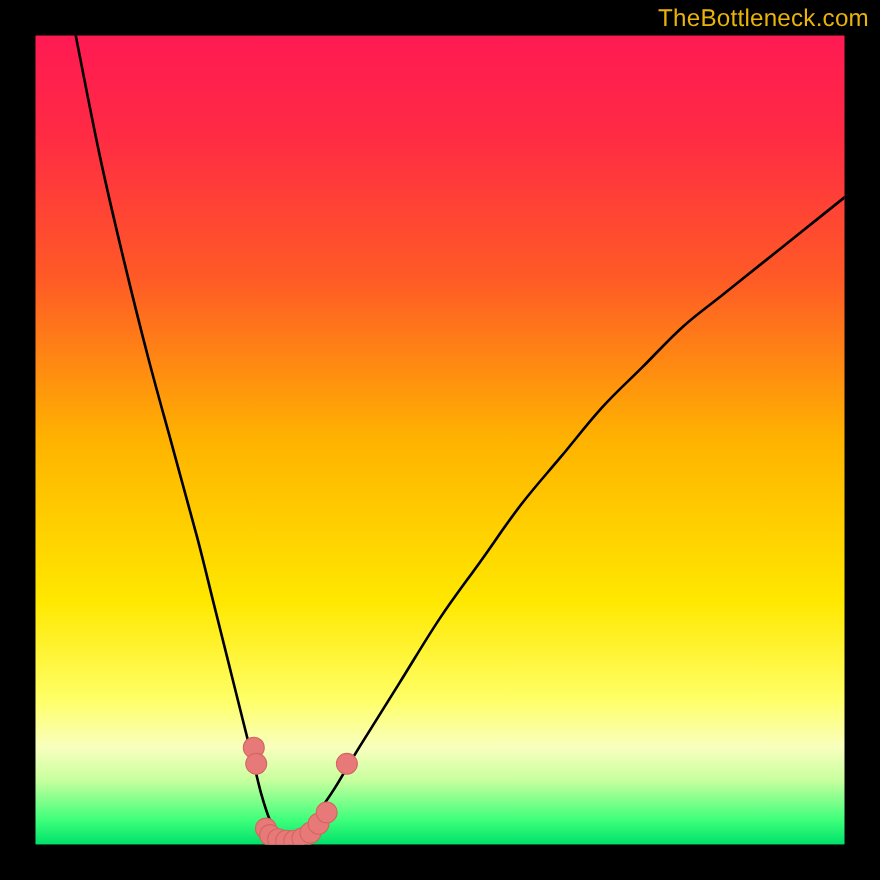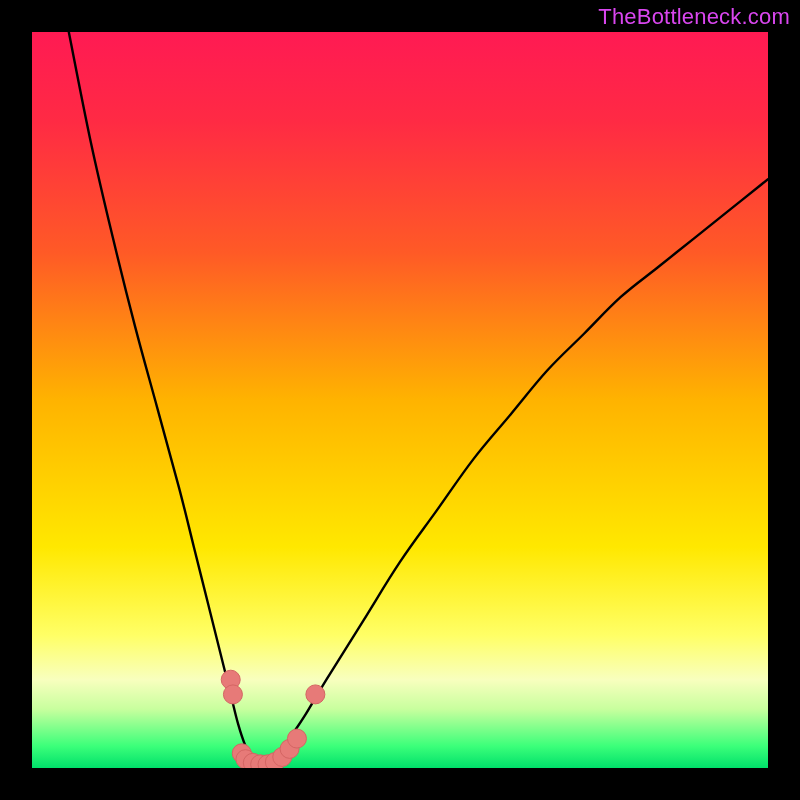--- a/index.html
+++ b/index.html
@@ -21,21 +21,21 @@
     left: 32px;
     top: 32px;
     width: 736px;
     height: 736px;
     overflow: hidden;
   }
   .watermark {
     position: absolute;
     top: 4px;
     right: 10px;
-    color: #d946ef;
+    color: #eab308;
     font-size: 22px;
     font-weight: 500;
     letter-spacing: 0.2px;
     user-select: none;
   }
   svg { display: block; }
 </style>
 </head>
 <body>
 

